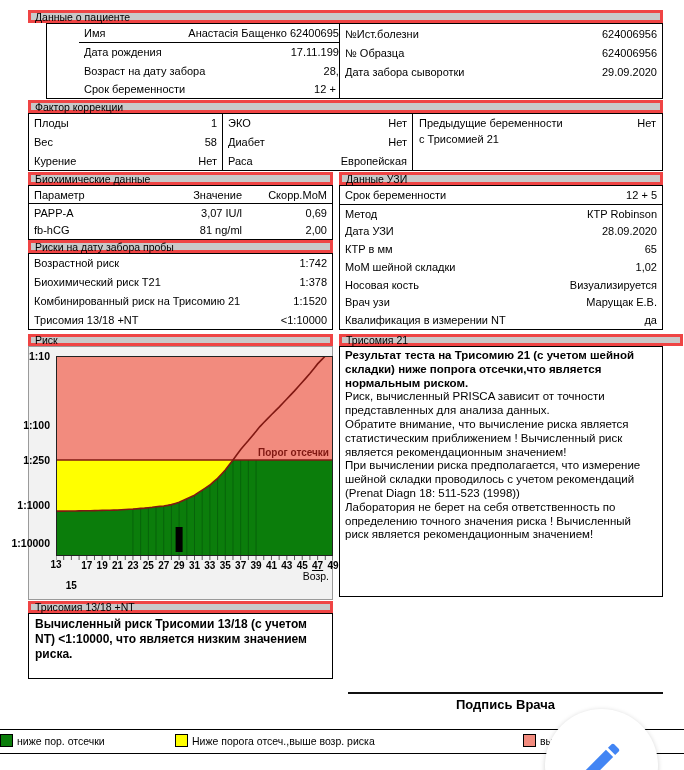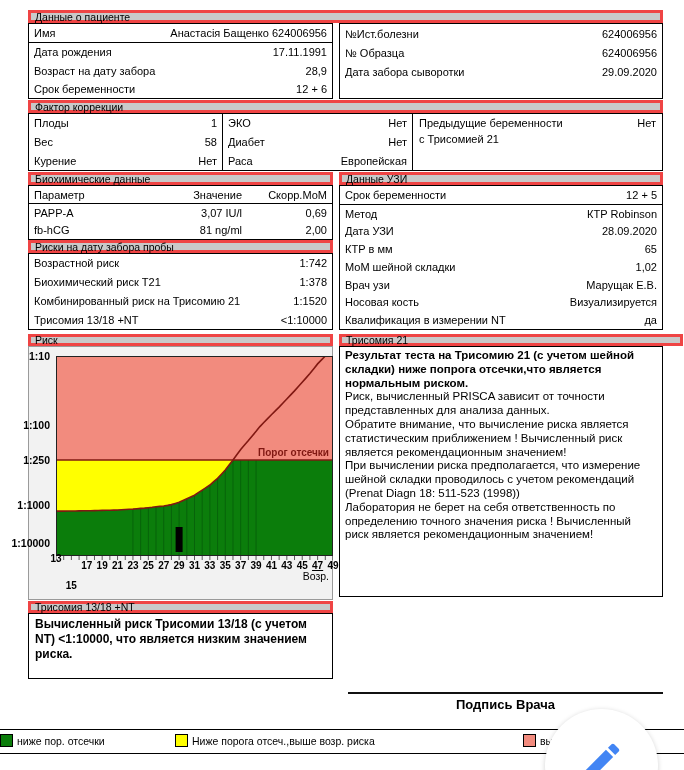--- a/index.html
+++ b/index.html
@@ -44,21 +44,21 @@
   .fab svg{width:46px;height:46px;margin-top:-6px;}
 </style>
 </head>
 <body>
 
 <div id="screen">
 
   <div class="hdr" style="left:28px;top:10px;width:635px;height:13px;">
     <span>Данные о пациенте</span>
   </div>
-  <div class="box" style="left:28px;top:23px;width:305px;height:76px;">
+  <div class="box" style="left:46px;top:23px;width:305px;height:76px;padding-left:32px;">
     <div class="row uline">
       <span>Имя</span>
       <span>Анастасія Бащенко 624006956</span>
     </div>
     <div class="row">
       <span>Дата рождения</span>
       <span>17.11.1991</span>
     </div>
     <div class="row">
       <span>Возраст на дату забора</span>
@@ -165,26 +165,26 @@
     </div>
     <div class="row">
       <span>КТР в мм</span>
       <span>65</span>
     </div>
     <div class="row">
       <span>МоМ шейной складки</span>
       <span>1,02</span>
     </div>
     <div class="row">
+      <span>Носовая кость</span>
+      <span>Визуализируется</span>
+    </div>
+    <div class="row">
       <span>Врач узи</span>
       <span>Марущак Е.В.</span>
-    </div>
-    <div class="row">
-      <span>Носовая кость</span>
-      <span>Визуализируется</span>
     </div>
     <div class="row">
       <span>Квалификация в измерении NT</span>
       <span>да</span>
     </div>
   </div>
 
   <div class="hdr" style="left:28px;top:240px;width:305px;height:13px;">
     <span>Риски на дату забора пробы</span>
   </div>
@@ -276,21 +276,21 @@
           <line x1="277" y1="200" x2="277" y2="204" stroke="#333" stroke-width="0.8"></line>
         </svg></div>
     <div id="yticks">
         <span class="tick-y" style="right: 282px; top: 9px;">1:10</span>
         <span class="tick-y" style="right: 282px; top: 78px;">1:100</span>
         <span class="tick-y" style="right: 282px; top: 113px;">1:250</span>
         <span class="tick-y" style="right: 282px; top: 158px;">1:1000</span>
         <span class="tick-y" style="right: 282px; top: 196px;">1:10000</span>
       </div>
     <div id="xticks">
-        <span class="tick-x" style="left: 27px; top: 206px;">13</span>
+        <span class="tick-x" style="left: 27px; top: 212px;">13</span>
         <span class="tick-x" style="left: 42.3889px; top: 213px; margin-top: 20px;">15</span>
         <span class="tick-x" style="left: 57.7778px; top: 213px;">17</span>
         <span class="tick-x" style="left: 73.1667px; top: 213px;">19</span>
         <span class="tick-x" style="left: 88.5556px; top: 213px;">21</span>
         <span class="tick-x" style="left: 103.944px; top: 213px;">23</span>
         <span class="tick-x" style="left: 119.333px; top: 213px;">25</span>
         <span class="tick-x" style="left: 134.722px; top: 213px;">27</span>
         <span class="tick-x" style="left: 150.111px; top: 213px;">29</span>
         <span class="tick-x" style="left: 165.5px; top: 213px;">31</span>
         <span class="tick-x" style="left: 180.889px; top: 213px;">33</span>

